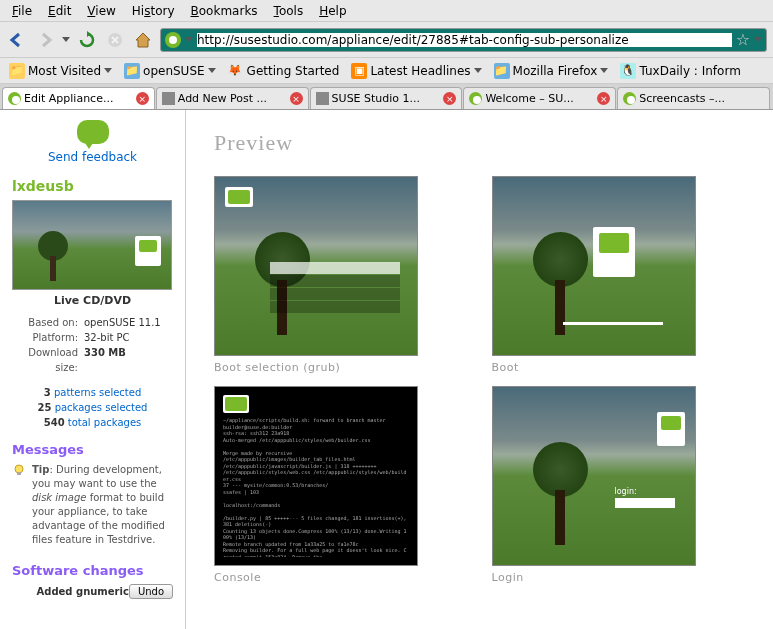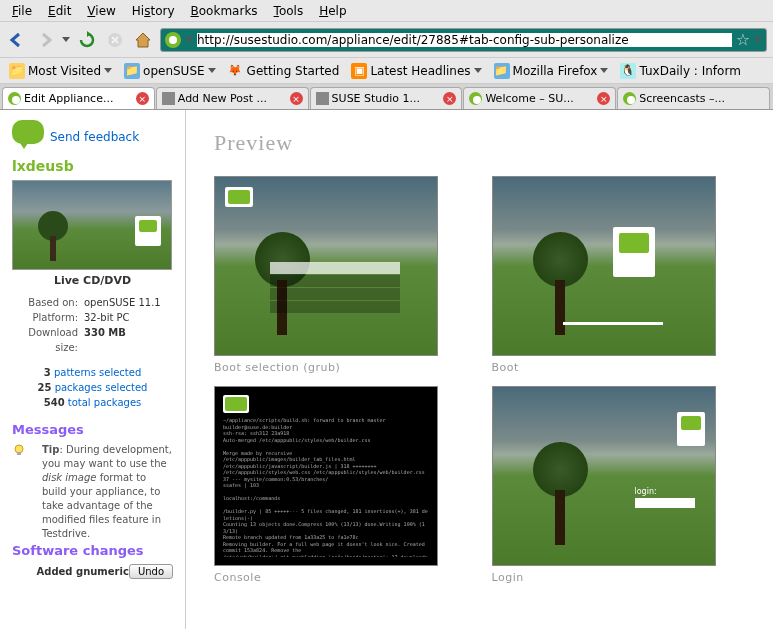--- a/index.html
+++ b/index.html
@@ -25,51 +25,51 @@
 
 .tabbar { background: #d4d4d4; height: 26px; display: flex; align-items: flex-end; padding: 0 2px; border-bottom: 1px solid #999; overflow: hidden; }
 .tab { display: flex; align-items: center; gap: 3px; padding: 4px 5px; background: #e8e8e8; border: 1px solid #aaa; border-bottom: none; border-radius: 4px 4px 0 0; margin-right: 1px; font-size: 11px; min-width: 0; flex: 1; max-width: 160px; overflow: hidden; }
 .tab.active { background: #fff; }
 .tab-close { width: 13px; height: 13px; background: #d44; border-radius: 50%; color: #fff; font-size: 9px; display: flex; align-items: center; justify-content: center; flex-shrink: 0; }
 .tab-label { overflow: hidden; text-overflow: ellipsis; white-space: nowrap; flex: 1; }
 
 .content { display: flex; height: calc(629px - 22px - 36px - 26px - 26px); background: #fff; }
 
 .sidebar { width: 186px; border-right: 1px solid #ccc; padding: 10px 12px; overflow-y: auto; font-size: 11px; color: #333; }
-.feedback { display: flex; align-items: flex-end; gap: 6px; margin-bottom: 14px; }
+.feedback { display: flex; align-items: center; gap: 6px; margin-bottom: 14px; flex-direction: column; }
 .feedback-ico { width: 32px; height: 24px; background: #7aba2a; border-radius: 10px; position: relative; }
 .feedback-ico::after { content: ""; position: absolute; bottom: -5px; left: 8px; width: 0; height: 0; border-left: 4px solid transparent; border-right: 4px solid transparent; border-top: 6px solid #7aba2a; }
 .feedback a { color: #0066cc; text-decoration: none; font-size: 12px; }
 
 .appname { color: #7aba2a; font-weight: bold; font-size: 14px; margin-bottom: 6px; }
 .thumb { width: 160px; height: 90px; background: linear-gradient(to bottom, #5a7a8a 0%, #8a9a9a 35%, #5a8a3a 55%, #4a7a2a 100%); border: 1px solid #999; position: relative; margin-bottom: 4px; }
 .thumb-tree { position: absolute; left: 25px; top: 30px; width: 30px; height: 30px; background: #2a4a1a; border-radius: 50%; }
 .thumb-tree::after { content: ""; position: absolute; left: 12px; top: 25px; width: 6px; height: 25px; background: #3a2a1a; }
 .thumb-badge { position: absolute; right: 10px; top: 35px; width: 26px; height: 30px; background: #fff; border-radius: 2px; }
 .thumb-badge::after { content: ""; position: absolute; top: 4px; left: 4px; width: 18px; height: 12px; background: #7aba2a; border-radius: 2px; }
 .format { text-align: center; font-weight: bold; font-size: 11px; margin-bottom: 8px; }
 .meta { font-size: 10px; line-height: 1.5; margin-bottom: 10px; }
 .meta-row { display: flex; }
 .meta-label { width: 72px; text-align: right; padding-right: 6px; color: #555; }
 .links { font-size: 10px; text-align: center; line-height: 1.5; margin-bottom: 12px; }
 .links a { color: #0066cc; text-decoration: none; }
 .links b { color: #333; }
 
 .section-h { color: #8b5cf6; font-weight: bold; font-size: 13px; margin-bottom: 6px; }
-.tip { display: flex; gap: 16px; font-size: 10px; color: #555; line-height: 1.4; margin-bottom: 2px; }
+.tip { display: flex; gap: 6px; font-size: 10px; color: #555; line-height: 1.4; margin-bottom: 16px; }
 .bulb { width: 14px; height: 14px; flex-shrink: 0; }
 
 .change-row { display: flex; align-items: center; justify-content: flex-end; font-size: 10px; }
 .undo-btn { font-size: 10px; padding: 1px 8px; border: 1px solid #999; background: linear-gradient(#fff,#ddd); border-radius: 3px; }
 
 .main { flex: 1; padding: 20px 28px; overflow-y: auto; }
 .preview-h { color: #aaa; font-size: 22px; font-weight: normal; letter-spacing: 1px; margin-bottom: 20px; font-family: Georgia, serif; }
 .preview-grid { display: grid; grid-template-columns: 1fr 1fr; gap: 12px 24px; }
 .pv-cell { }
-.pv-img { width: 224px; height: 180px; background: linear-gradient(to bottom, #4a6a7a 0%, #7a8a8a 30%, #9aaa9a 38%, #5a8a3a 50%, #4a7a2a 100%); position: relative; border: 1px solid #888; }
+.pv-img { width: 204px; height: 180px; background: linear-gradient(to bottom, #4a6a7a 0%, #7a8a8a 30%, #9aaa9a 38%, #5a8a3a 50%, #4a7a2a 100%); position: relative; border: 1px solid #888; }
 .pv-tree { position: absolute; left: 40px; top: 55px; width: 55px; height: 55px; background: radial-gradient(circle, #3a5a2a, #1a3a0a); border-radius: 50%; }
 .pv-tree::after { content: ""; position: absolute; left: 22px; top: 48px; width: 10px; height: 55px; background: #2a1a0a; }
 .pv-badge { position: absolute; background: #fff; border-radius: 2px; }
 .pv-badge.small { left: 10px; top: 10px; width: 28px; height: 20px; }
 .pv-badge.big { right: 60px; top: 50px; width: 42px; height: 50px; }
 .pv-badge::after { content: ""; position: absolute; background: #7aba2a; border-radius: 2px; }
 .pv-badge.small::after { top: 3px; left: 3px; width: 22px; height: 14px; }
 .pv-badge.big::after { top: 6px; left: 6px; width: 30px; height: 20px; }
 .pv-bootmenu { position: absolute; left: 55px; top: 85px; width: 130px; }
 .pv-bootmenu div { background: rgba(0,0,0,0.25); color: #ddd; font-size: 7px; padding: 2px 4px; margin-bottom: 1px; }

